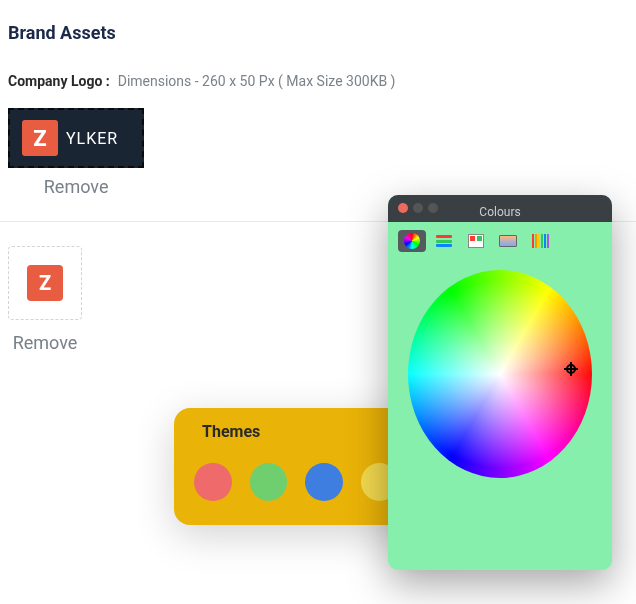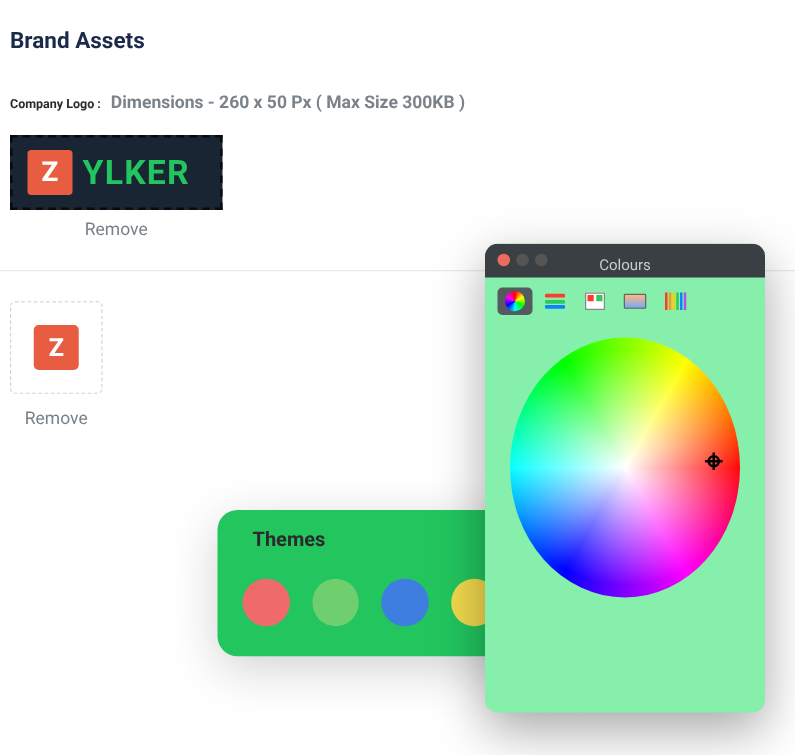--- a/index.html
+++ b/index.html
@@ -1,32 +1,32 @@
 <!DOCTYPE html>
 <html><head>
 <meta charset="utf-8">
 <style>
 * { box-sizing: border-box; margin: 0; padding: 0; }
 body { font-family: -apple-system, BlinkMacSystemFont, "Segoe UI", Roboto, sans-serif; background: #fff; width: 636px; height: 604px; position: relative; overflow: hidden; }
 .container { padding: 22px 8px; }
 .section-title { color: #1c2a4a; font-size: 18px; font-weight: 700; margin-bottom: 28px; }
 .field-row { margin-bottom: 18px; }
-.field-label { color: #2a2a2a; font-size: 10px; font-weight: 700; }
-.field-hint { color: #7a828a; font-size: 14px; font-weight: 700; margin-left: 4px; }
+.field-label { color: #2a2a2a; font-size: 14px; font-weight: 700; }
+.field-hint { color: #7a828a; font-size: 14px; font-weight: 400; margin-left: 4px; }
 .logo-box { display: inline-block; background: #1a2533; border: 2px dashed #0a0a0a; padding: 10px 24px 10px 12px; }
 .logo-inner { display: flex; align-items: center; gap: 8px; }
 .z-square { width: 36px; height: 36px; background: #e85c41; display: flex; align-items: center; justify-content: center; color: #fff; font-weight: 800; font-size: 22px; border-radius: 3px; }
-.zylker-text { color: #22c55e; font-size: 27px; font-weight: 700; letter-spacing: 1px; }
-.remove-link { color: #78808a; font-size: 14px; margin-top: 8px; cursor: pointer; text-align: center; }
+.zylker-text { color: #ffffff; font-size: 16px; font-weight: 400; letter-spacing: 1px; }
+.remove-link { color: #78808a; font-size: 18px; margin-top: 8px; cursor: pointer; text-align: center; }
 .logo-wrap { display: inline-block; }
 .divider { border: none; border-top: 1px solid #e8eaed; margin: 24px -20px; }
 .favicon-wrap { display: inline-block; text-align: center; }
 .favicon-box { width: 74px; height: 74px; border: 1px dashed #d0d4d9; border-radius: 4px; display: flex; align-items: center; justify-content: center; }
 .favicon-z { width: 36px; height: 36px; background: #e85c41; border-radius: 4px; display: flex; align-items: center; justify-content: center; color: #fff; font-weight: 800; font-size: 20px; }
-.themes-panel { position: absolute; left: 174px; top: 408px; background: #22c55e; border-radius: 16px; box-shadow: 0 10px 40px rgba(0,0,0,0.18); padding: 14px 20px 24px 20px; width: 300px; }
+.themes-panel { position: absolute; left: 174px; top: 408px; background: #eab308; border-radius: 16px; box-shadow: 0 10px 40px rgba(0,0,0,0.18); padding: 14px 20px 24px 20px; width: 300px; }
 .themes-title { color: #2a2a2a; font-size: 16px; font-weight: 700; margin-bottom: 22px; margin-left: 8px; }
 .swatches { display: flex; gap: 18px; align-items: center; }
 .swatch { width: 38px; height: 38px; border-radius: 50%; cursor: pointer; }
 .swatch-add { width: 38px; height: 38px; border-radius: 50%; background: #d8d8d8; border: 3px solid #b0b0b0; display: flex; align-items: center; justify-content: center; cursor: pointer; color: #555; font-size: 20px; font-weight: 300; box-shadow: 0 0 0 2px #eee; }
 .color-picker { position: absolute; left: 388px; top: 195px; width: 224px; height: 375px; background: #86efac; border-radius: 10px; box-shadow: 0 14px 40px rgba(0,0,0,0.35); overflow: hidden; }
 .cp-header { background: #3a3f44; padding: 6px 10px 2px 10px; text-align: center; position: relative; }
 .traffic { position: absolute; left: 10px; top: 8px; display: flex; gap: 5px; }
 .t-dot { width: 10px; height: 10px; border-radius: 50%; }
 .t-red { background: #ed6a5e; }
 .t-yel { background: #555; }

